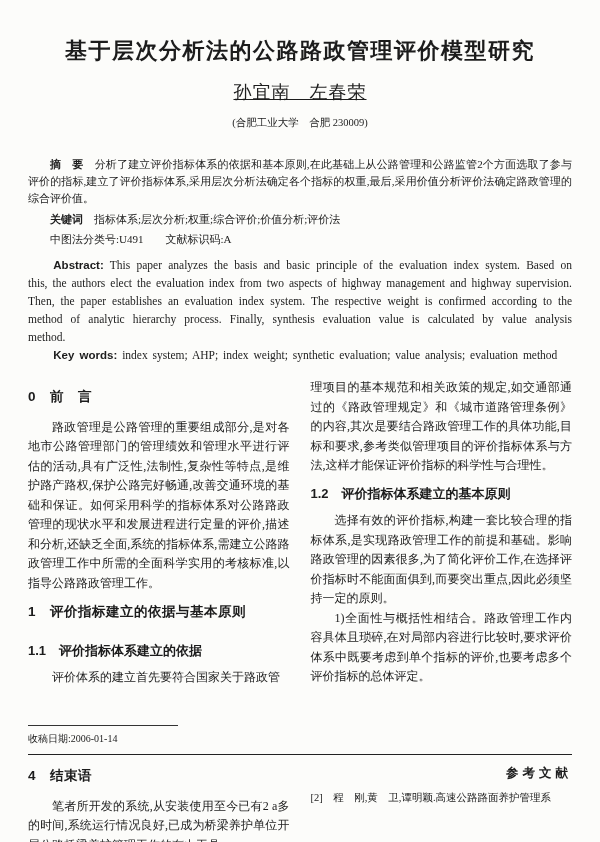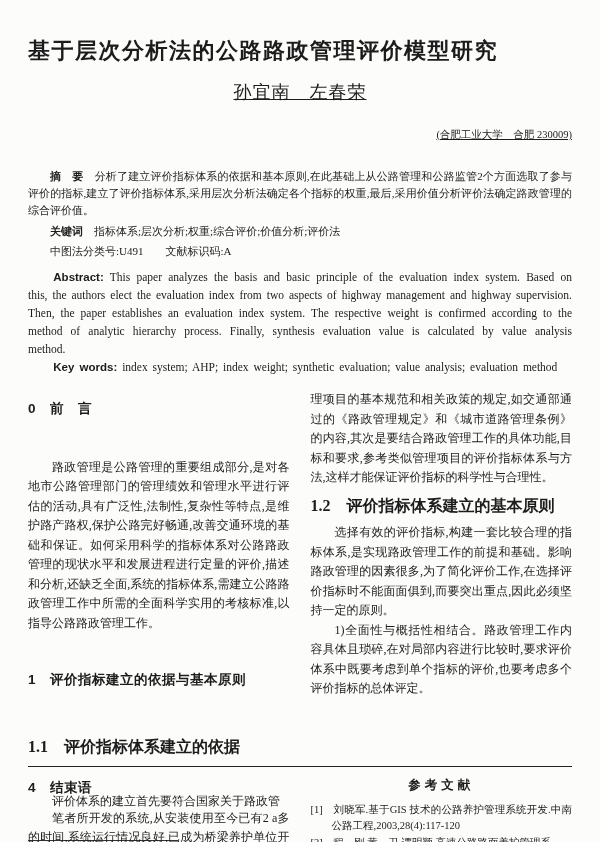--- a/index.html
+++ b/index.html
@@ -4,50 +4,50 @@
 <style>
   html,body{margin:0;padding:0;background:#e8e8e6;}
   .page{
     width:600px;height:842px;box-sizing:border-box;
     margin:0 auto;background:#fcfcfa;overflow:hidden;
     padding:30px 28px 0 28px;color:#1c1c1c;
     font-family:"Liberation Serif","DejaVu Serif",serif;
   }
   .title{
     font-family:"Liberation Sans","DejaVu Sans",sans-serif;
-    font-size:22px;font-weight:700;text-align:left;
+    font-size:22px;font-weight:700;text-align:center;
     letter-spacing:1.5px;line-height:30px;margin:6px 0 0 0;
   }
   .authors{text-align:center;font-size:18px;margin-top:14px;letter-spacing:1px;text-decoration:underline;}
-  .affiliation{text-align:right;font-size:10.5px;margin-top:24px;text-decoration:underline;}
+  .affiliation{text-align:center;font-size:10.5px;margin-top:12px;}
   .front-block{margin-top:26px;font-size:11px;line-height:17px;text-align:justify;}
   .front-block p{margin:0;}
   .abs-cn{text-indent:2em;}
   .kw-line{text-indent:2em;margin-top:4px !important;}
   .clc-line{text-indent:2em;margin-top:3px !important;}
   .clc-gap{display:inline-block;width:2em;}
   b.lbl{font-family:"Liberation Sans","DejaVu Sans",sans-serif;font-weight:700;}
   .en-block{margin-top:8px;font-size:11.5px;line-height:18px;text-align:justify;}
   .en-block p{margin:0;text-indent:2.2em;word-spacing:2px;}
   .columns{display:flex;gap:21px;margin-top:14px;}
   .col{width:262px;font-size:12px;line-height:19.5px;text-align:justify;}
   .col p{margin:0;text-indent:2em;}
   .col p.cont{text-indent:0;}
   .main-cols{height:372px;}
-  .col-left{display:flex;flex-direction:column;gap:28px;}
+  .col-left{display:flex;flex-direction:column;}
   h2.sec{font-family:"Liberation Sans","DejaVu Sans",sans-serif;font-weight:700;
     font-size:13.5px;margin:9px 0 11px 0;letter-spacing:.5px;}
-  h3.subsec{font-family:Liberation Serif, serif;font-weight:700;
-    font-size:16px;margin:8px 0;}
+  h3.subsec{font-family:Liberation Sans, sans-serif;font-weight:700;
+    font-size:13px;margin:8px 0;}
   .footnote{margin-top:auto;font-size:10px;line-height:15px;padding-bottom:4px;}
   .footnote-rule{width:150px;border-top:1px solid #333;margin-bottom:5px;}
   .full-rule{border:none;border-top:1.5px solid #222;margin:4px 0 0 0;}
   .bottom-cols{margin-top:2px;}
   h3.refs-h{font-family:"Liberation Sans","DejaVu Sans",sans-serif;font-weight:700;
-    font-size:12.5px;text-align:center;margin:7px 0 6px 0;letter-spacing:4px;}
+    font-size:12.5px;text-align:right;margin:7px 0 6px 0;letter-spacing:4px;}
   .ref{font-size:10.5px;line-height:16.5px;padding-left:2em;text-indent:-2em !important;margin:0;}
 </style>
 </head>
 <body>
 
 <div class="page">
 
   <h1 class="title">基于层次分析法的公路路政管理评价模型研究</h1>
 
   <div class="authors">孙宜南　左春荣</div>
@@ -92,19 +92,18 @@
 
   <div class="columns bottom-cols">
 
     <div class="col">
       <h2 class="sec">4　结束语</h2>
       <p>笔者所开发的系统,从安装使用至今已有2 a多的时间,系统运行情况良好,已成为桥梁养护单位开展公路桥梁养护管理工作的有力工具。</p>
     </div>
 
     <div class="col">
       <h3 class="refs-h">参考文献</h3>
-      <p class="ref">[1]　刘晓军.基于GIS 技术的公路养护管理系统开发.中南公路工程,2003,28(4):117-120</p>
       <p class="ref">[2]　程　刚,黄　卫,谭明颖.高速公路路面养护管理系</p>
     </div>
 
   </div>
 
 </div>
 
 </body></html>

